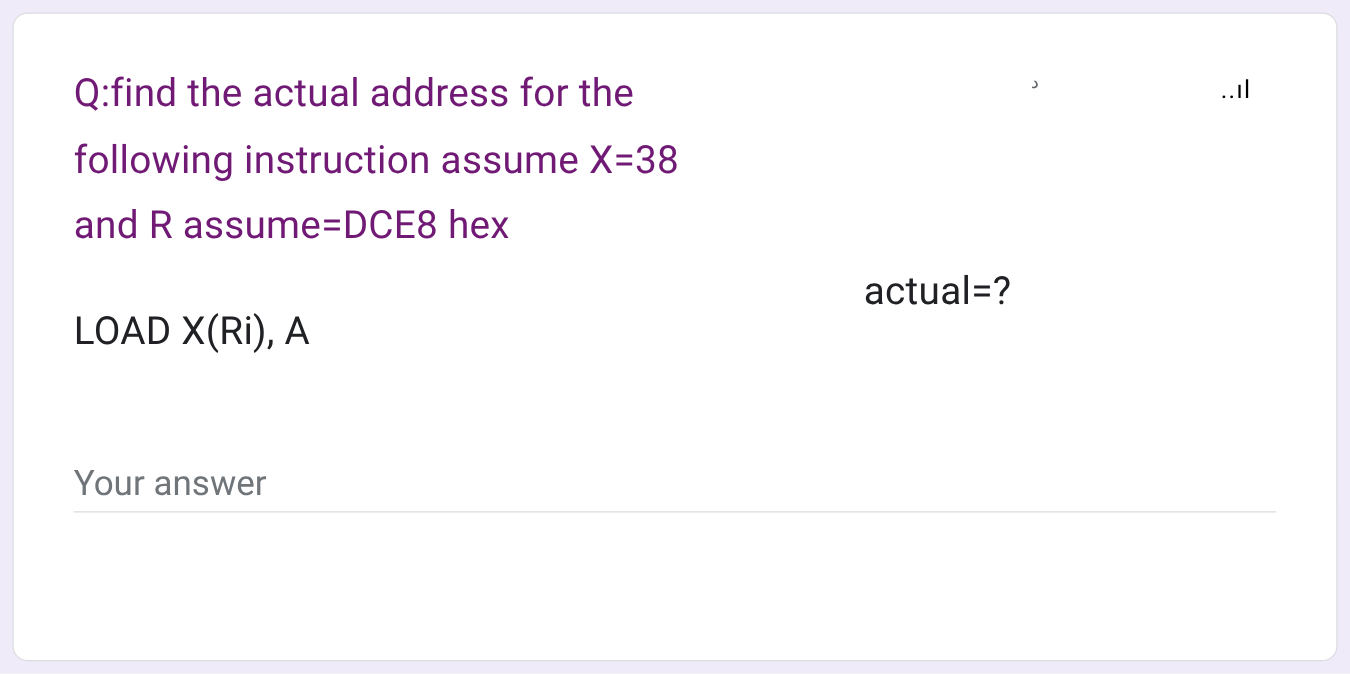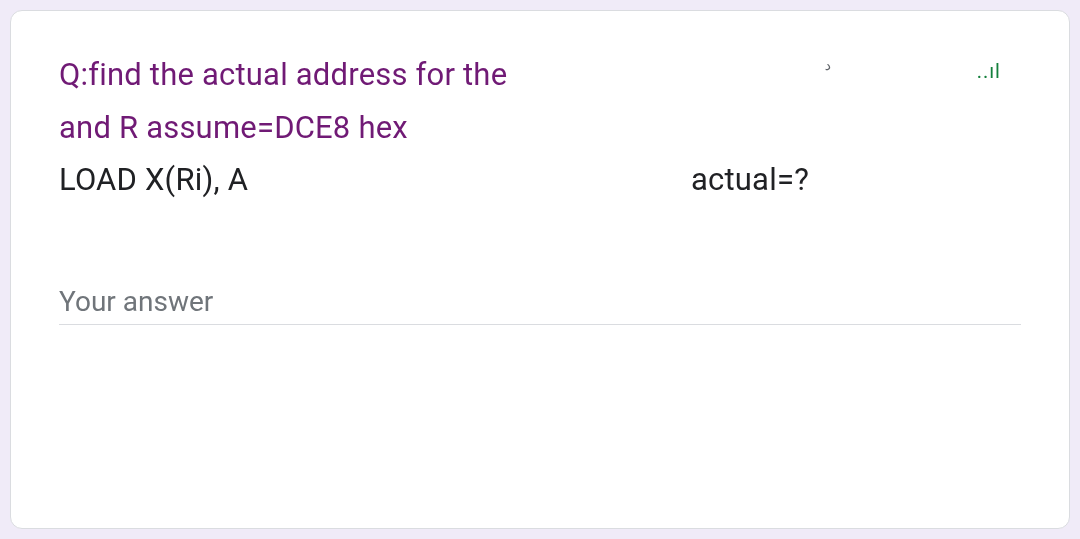--- a/index.html
+++ b/index.html
@@ -39,31 +39,32 @@
     .question-last-line {
       display: flex;
       width: 790px;
       font-size: 31px;
       color: #202124;
       line-height: 1.7;
       letter-spacing: 0.2px;
     }
     .last-left {
       flex: 0 0 auto;
+      margin-top: 32px;
     }
     .last-right {
       margin-left: auto;
       padding-right: 40px;
     }
     .top-marks {
       position: absolute;
       top: 10px;
       right: 20px;
       font-size: 20px;
-      color: #15803d;
+      color: #000000;
       letter-spacing: 1px;
     }
     .small-mark {
       position: absolute;
       top: 8px;
       right: 190px;
       font-size: 14px;
       color: #5f6368;
     }
     .answer-input-wrapper {
@@ -87,20 +88,21 @@
     }
   </style>
 </head>
 <body>
 
 <div class="card">
   <div class="question-container">
     <span class="small-mark">ﺩ</span>
     <span class="top-marks">..ıl</span>
     <div class="question-text">Q:find the actual address for the</div>
+    <div class="question-text">following instruction assume X=38</div>
     <div class="question-text">and R assume=DCE8  hex</div>
     <div class="question-last-line">
       <span class="last-left">LOAD X(Ri), A</span>
       <span class="last-right">actual=?</span>
     </div>
   </div>
   <div class="answer-input-wrapper">
     <input type="text" class="answer-input" placeholder="Your answer" style="">
   </div>
 </div>

